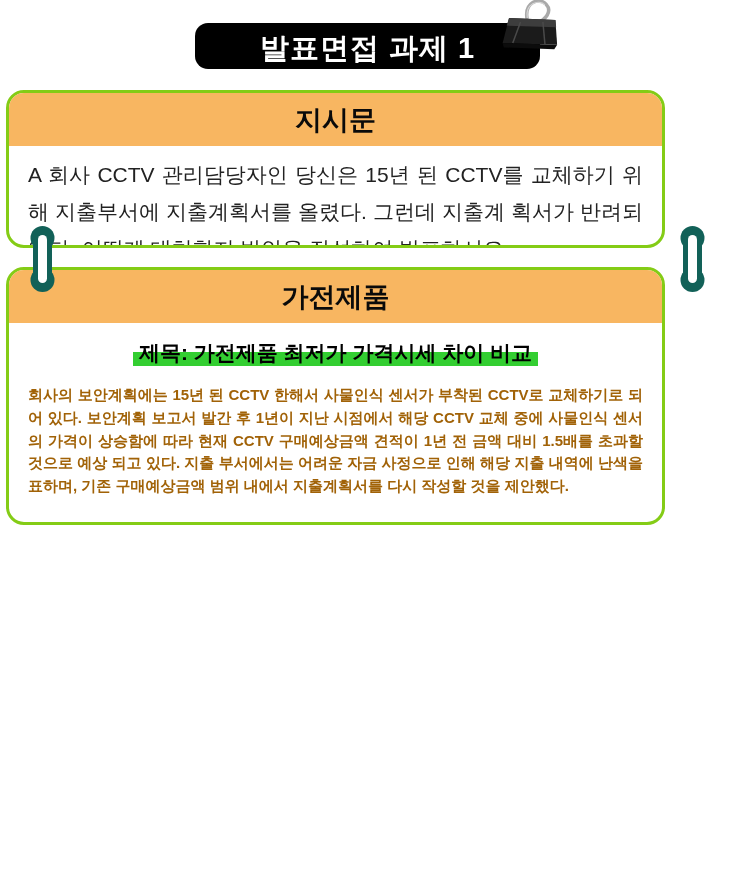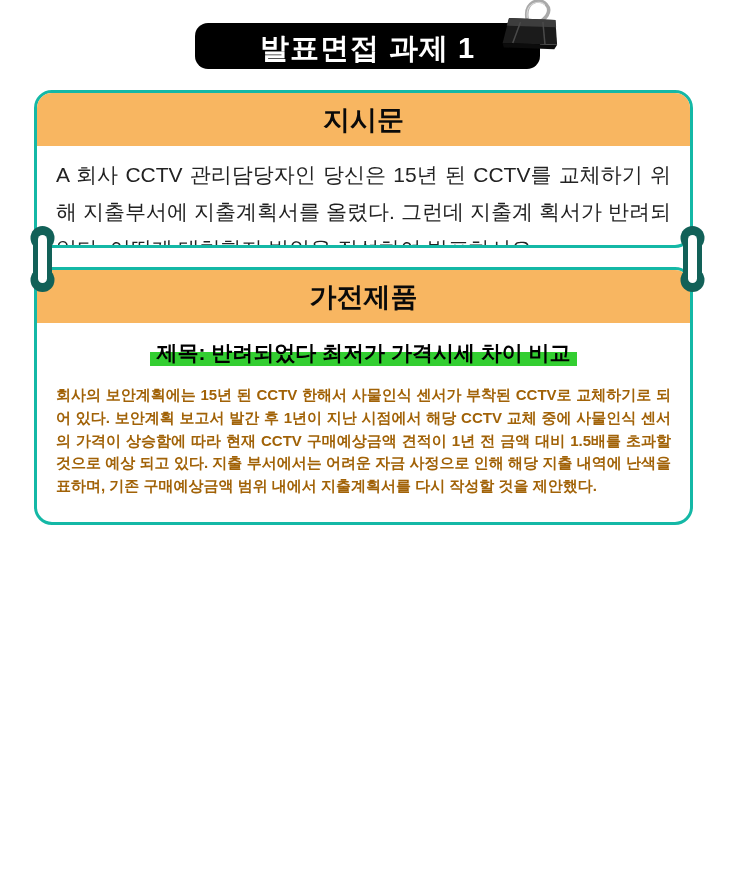--- a/index.html
+++ b/index.html
@@ -26,26 +26,25 @@
   }
   .clip {
     position: absolute; left: 496px; top: -4px;
     width: 72px; height: 60px; z-index: 3;
   }
 
   
   .card {
     position: absolute; left: 6px; width: 659px;
     background: #ffffff;
-    border: 3px solid #14b8a6;
+    border: 3px solid #84cc16;
     border-radius: 18px;
     overflow: hidden;
     box-sizing: border-box;
     z-index: 1;
-    margin-left: 28px;
   }
   .card1 { top: 90px; height: 158px; }
   .card2 { top: 267px; height: 258px; }
   .card-header {
     background: #F8B661;
     height: 53px;
     display: flex; align-items: center; justify-content: center;
   }
   .card-header span {
     font-size: 27px; font-weight: 800; color: #0a0a0a;
@@ -104,21 +103,21 @@
       <span>지시문</span>
     </div>
     <p class="card1-body">A 회사 CCTV 관리담당자인 당신은 15년 된 CCTV를 교체하기 위해 지출부서에 지출계획서를 올렸다. 그런데 지출계 획서가 반려되었다. 어떻게 대처할지 방안을 작성하여 발표하시오</p>
   </section>
 
   <section class="card card2">
     <div class="card-header">
       <span>가전제품</span>
     </div>
     <div class="hl-wrap">
-      <span class="hl">제목: 반려되었다 최저가 가격시세 차이 비교</span>
+      <span class="hl">제목: 가전제품 최저가 가격시세 차이 비교</span>
     </div>
     <p class="card2-body">회사의 보안계획에는 15년 된 CCTV 한해서 사물인식 센서가 부착된 CCTV로 교체하기로 되어 있다. 보안계획 보고서 발간 후 1년이 지난 시점에서 해당 CCTV 교체 중에 사물인식 센서의 가격이 상승함에 따라 현재 CCTV 구매예상금액 견적이 1년 전 금액 대비 1.5배를 초과할 것으로 예상 되고 있다. 지출 부서에서는 어려운 자금 사정으로 인해 해당 지출 내역에 난색을 표하며, 기존 구매예상금액 범위 내에서 지출계획서를 다시 작성할 것을 제안했다.</p>
   </section>
 
   <div class="ring ring-left">
     <svg width="25" height="66" viewBox="0 0 25 66" aria-hidden="true">
       <circle cx="12.5" cy="12" r="12" fill="#126158"></circle>
       <circle cx="12.5" cy="54" r="12" fill="#126158"></circle>
       <rect x="3" y="12" width="19" height="42" fill="#126158"></rect>
       <rect x="8" y="9" width="9" height="48" rx="4.5" fill="#ffffff"></rect>

